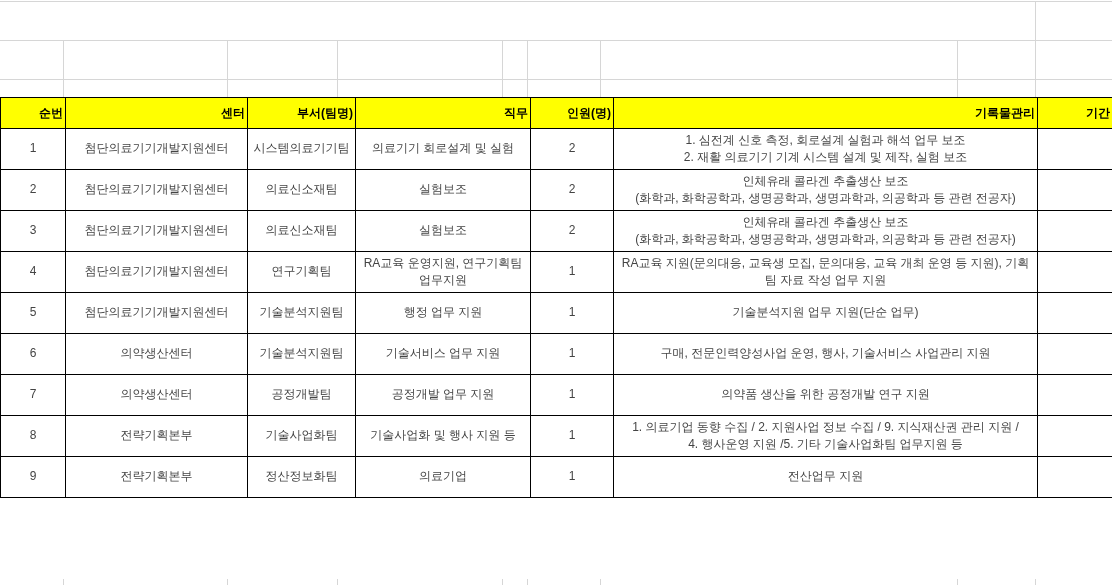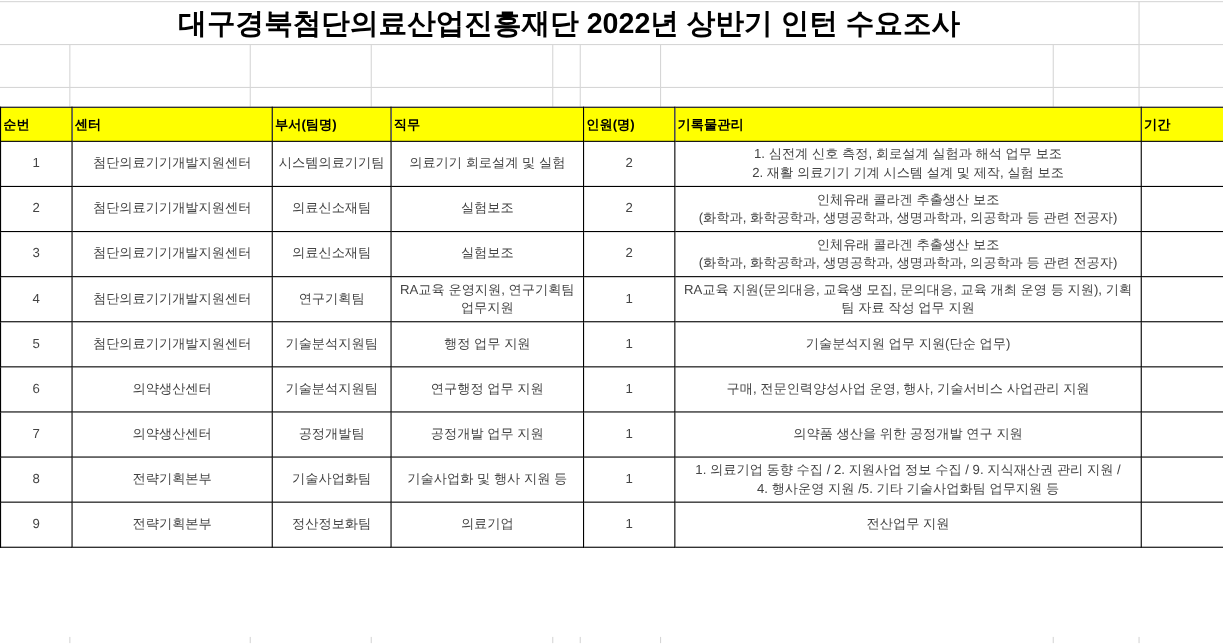--- a/index.html
+++ b/index.html
@@ -15,21 +15,21 @@
   }
   table.demand{
     position:absolute;left:0;top:97px;width:1112px;
     border-collapse:collapse;table-layout:fixed;
   }
   table.demand th, table.demand td{
     border:1px solid #000;overflow:hidden;vertical-align:middle;
   }
   table.demand th{
     background:#ffff00;color:#000;font-weight:bold;font-size:12px;
-    height:30px;text-align:left;padding:0 2px;
+    height:30px;text-align:right;padding:0 2px;
   }
   table.demand td{
     font-size:12px;color:#444;text-align:center;padding:1px 4px;line-height:1.45;
   }
   tr.data-row{height:41px;}
   td.c-tasks{
     text-align:left;white-space:pre-line;word-break:break-all;
     padding-left:5px;padding-right:4px;
   }
   td.c-job{white-space:normal;}
@@ -54,21 +54,20 @@
       <div class="gl" style="left: 63px; top: 579px; width: 1px; height: 6px;"></div>
       <div class="gl" style="left: 227px; top: 579px; width: 1px; height: 6px;"></div>
       <div class="gl" style="left: 337px; top: 579px; width: 1px; height: 6px;"></div>
       <div class="gl" style="left: 502px; top: 579px; width: 1px; height: 6px;"></div>
       <div class="gl" style="left: 527px; top: 579px; width: 1px; height: 6px;"></div>
       <div class="gl" style="left: 600px; top: 579px; width: 1px; height: 6px;"></div>
       <div class="gl" style="left: 957px; top: 579px; width: 1px; height: 6px;"></div>
       <div class="gl" style="left: 1035px; top: 579px; width: 1px; height: 6px;"></div>
     </div>
 
-  <div class="sheet-title">대구경북첨단의료산업진흥재단 2022년 상반기 인턴 수요조사</div>
 
   <table class="demand">
     <colgroup>
       <col style="width:65px">
       <col style="width:182px">
       <col style="width:108px">
       <col style="width:175px">
       <col style="width:83px">
       <col style="width:424px">
       <col style="width:75px">
@@ -130,21 +129,21 @@
     <td class="c-team">기술분석지원팀</td>
     <td class="c-job">행정 업무 지원</td>
     <td class="c-count">1</td>
     <td class="c-tasks">기술분석지원 업무 지원(단순 업무)</td>
     <td class="c-period"></td>
   </tr>
         <tr class="data-row">
     <td class="c-no">6</td>
     <td class="c-center">의약생산센터</td>
     <td class="c-team">기술분석지원팀</td>
-    <td class="c-job">연구행정 업무 지원</td>
+    <td class="c-job">기술서비스 업무 지원</td>
     <td class="c-count">1</td>
     <td class="c-tasks">구매, 전문인력양성사업 운영, 행사, 기술서비스 사업관리 지원</td>
     <td class="c-period"></td>
   </tr>
         <tr class="data-row">
     <td class="c-no">7</td>
     <td class="c-center">의약생산센터</td>
     <td class="c-team">공정개발팀</td>
     <td class="c-job">공정개발 업무 지원</td>
     <td class="c-count">1</td>

